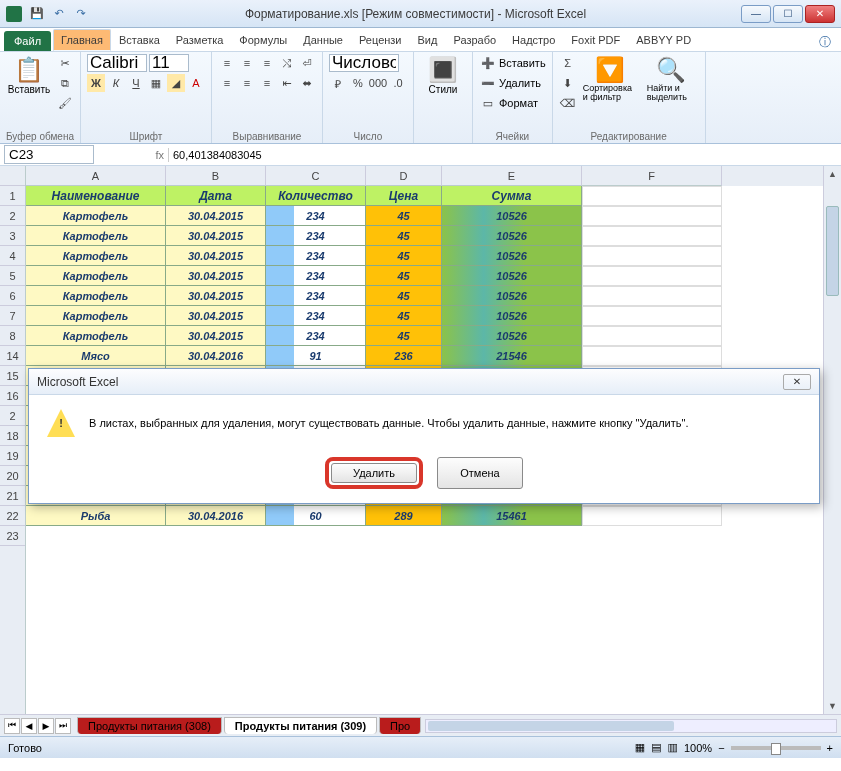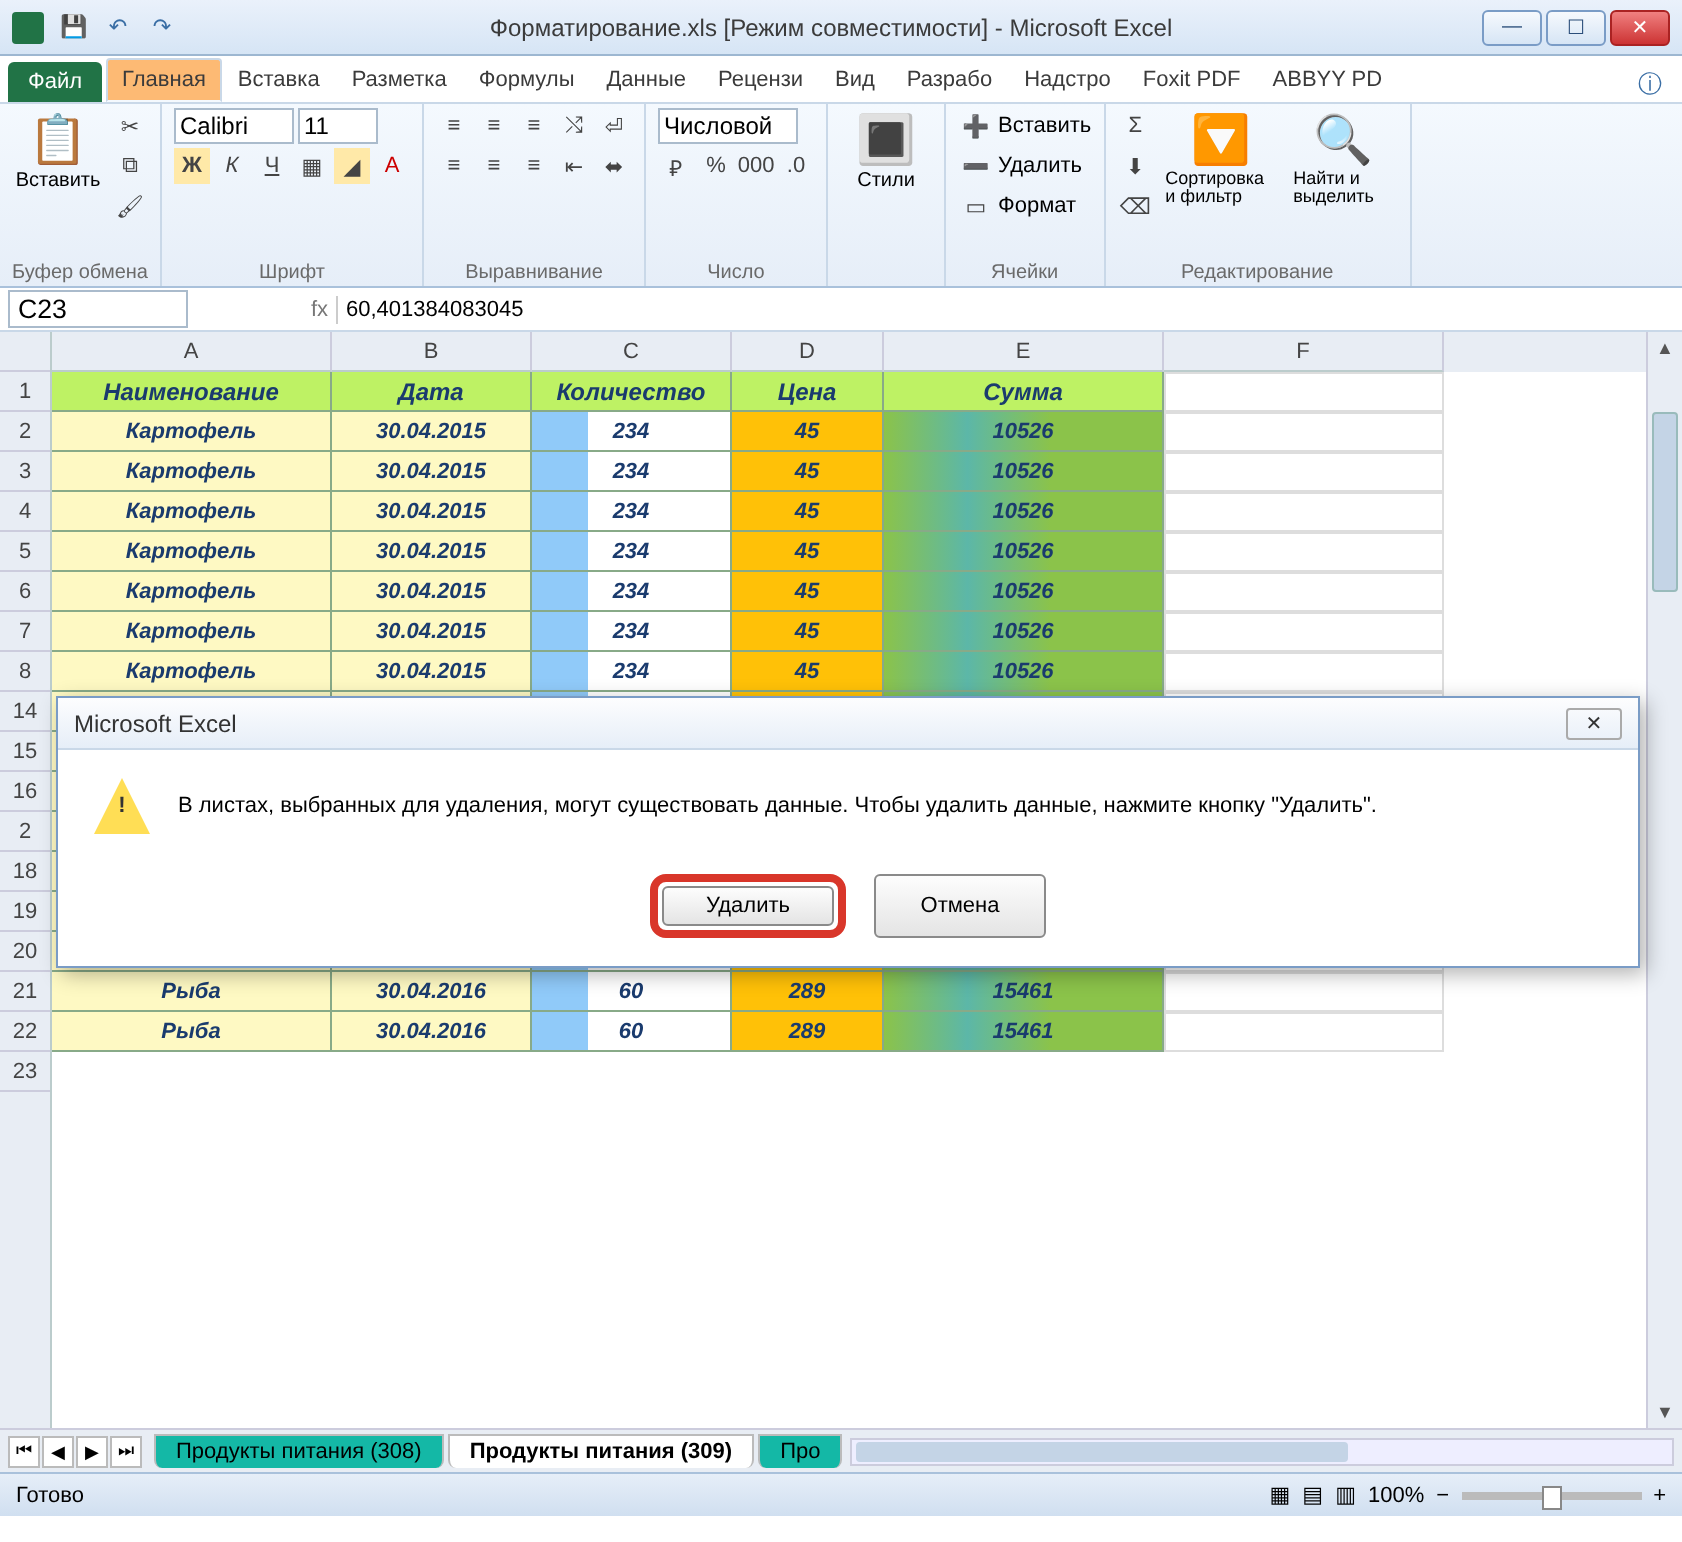--- a/index.html
+++ b/index.html
@@ -27,21 +27,21 @@
 .ribbon { height: 92px; background: linear-gradient(#f4f9fe,#e6eef8); border-bottom: 1px solid #a9c1db; display: flex; font-size: 11px; }
 .group { border-right: 1px solid #c9d8e8; padding: 2px 6px 0; display: flex; flex-direction: column; justify-content: space-between; }
 .group-content { display: flex; align-items: flex-start; gap: 4px; }
 .group-label { text-align: center; font-size: 10px; color: #6a6a6a; padding: 1px 0; white-space:nowrap; }
 .big-btn { display: flex; flex-direction: column; align-items: center; padding: 2px; width: 46px; }
 .big-btn .ic { font-size: 24px; }
 .big-btn span { font-size: 10px; }
 .col { display: flex; flex-direction: column; gap: 2px; }
 .row { display: flex; gap: 2px; align-items: center; }
 .tiny-btn { width: 18px; height: 18px; border: 1px solid transparent; display:flex; align-items:center; justify-content:center; font-size:11px; color:#444; }
-.sel { height: 18px; border: 1px solid #abc; background:#fff; font-size: 12px; padding: 0 2px; }
+.sel { height: 18px; border: 1px solid #abc; background:#fff; font-size: 17px; padding: 0 2px; }
 
 
 .fbar { height: 22px; display: flex; align-items: center; border-bottom: 1px solid #c9d8e8; font-size: 11px; }
 .name-box { width: 90px; border: 1px solid #abc; padding: 1px 4px; margin: 0 4px; background:#fff; }
 .fbar .fx { width: 70px; display:flex; justify-content:flex-end; gap:6px; padding-right:4px; color:#777; }
 .fbar .formula { flex: 1; padding: 1px 4px; border-left:1px solid #ccc; }
 
 
 .grid-wrap { position: relative; height: 548px; overflow: hidden; display:flex; }
 .row-hdrs { width: 26px; background: #e8edf4; border-right:1px solid #bcc; }
@@ -63,33 +63,33 @@
 .bg-w span{ position:relative; }
 
 .v-scroll { width: 18px; background: #e8edf4; border-left:1px solid #ccd; position:relative; }
 .v-scroll .thumb { position:absolute; left:2px; right:2px; top:40px; height:90px; background:#c4d4e6; border:1px solid #9bb; border-radius:2px; }
 .v-scroll .arr { height:16px; display:flex;align-items:center;justify-content:center; font-size:9px; color:#555; }
 
 
 .sheet-bar { height: 22px; background: #e8edf4; display:flex; align-items:center; font-size:11px; border-top:1px solid #ccd; }
 .sheet-nav { display:flex; gap:1px; padding:0 4px; }
 .sheet-nav div{ width:16px; height:16px; border:1px solid #bbb; background:#fff; display:flex;align-items:center;justify-content:center;font-size:9px; }
-.sheet-tab { padding: 2px 10px; border:1px solid #bbb; background:#14b8a6; border-bottom:none; margin-left:2px; border-radius: 0 0 4px 4px; }
+.sheet-tab { padding: 2px 10px; border:1px solid #bbb; background:#b91c1c; border-bottom:none; margin-left:2px; border-radius: 0 0 4px 4px; }
 .sheet-tab.active { background:#fff; font-weight:bold; }
 .h-scroll { flex:1; margin:0 4px; height:14px; background:#eef; border:1px solid #ccd; position:relative; }
 .h-scroll .thumb{ position:absolute; left:2px; top:1px; bottom:1px; width:60%; background:#c4d4e6; border-radius:2px; }
 
 
 .status { height: 22px; background: linear-gradient(#e6eef8,#d0dff0); border-top:1px solid #a9c1db; display:flex; align-items:center; font-size:11px; padding: 0 8px; }
 .status .r { margin-left:auto; display:flex; gap:6px; align-items:center; }
 .zoom-slider { width:90px; height:4px; background:#bbb; position:relative; }
 .zoom-slider::after{content:''; position:absolute; left:45%; top:-3px; width:8px; height:10px; background:#fff; border:1px solid #888;}
 
 
-.dialog-overlay { position:absolute; left:28px; top:348px; width:792px; border:1px solid #7a9cc6; background:#fff; box-shadow: 3px 3px 10px rgba(0,0,0,0.3); }
+.dialog-overlay { position:absolute; left:28px; top:368px; width:792px; border:1px solid #7a9cc6; background:#fff; box-shadow: 3px 3px 10px rgba(0,0,0,0.3); }
 .dlg-title { height:26px; background: linear-gradient(#fdfdfe,#e6eef8); display:flex; align-items:center; padding:0 8px; font-size:12px; color:#333; border-bottom:1px solid #c9d8e8; }
 .dlg-title .x { margin-left:auto; width:28px; height:16px; border:1px solid #aaa; border-radius:2px; display:flex;align-items:center;justify-content:center;font-size:10px; }
 .dlg-body { padding: 14px 18px; display:flex; align-items:center; gap:14px; font-size:11px; }
 .dlg-body .warn-ic { width:28px; height:28px; background: #ffde55; clip-path: polygon(50% 0, 100% 100%, 0 100%); display:flex;align-items:center;justify-content:center; font-weight:bold; color:#333; }
 .dlg-btns { display:flex; justify-content:center; gap:14px; padding: 6px 0 14px; }
 .dlg-btn { min-width:86px; padding:3px 12px; font-size:11px; border:1px solid #8a8a8a; background: linear-gradient(#fdfdfd,#e4e4e4); border-radius:3px; }
 .highlight { border: 4px solid #d9362a; border-radius: 8px; padding: 2px; }
 </style>
 </head>
 <body>

